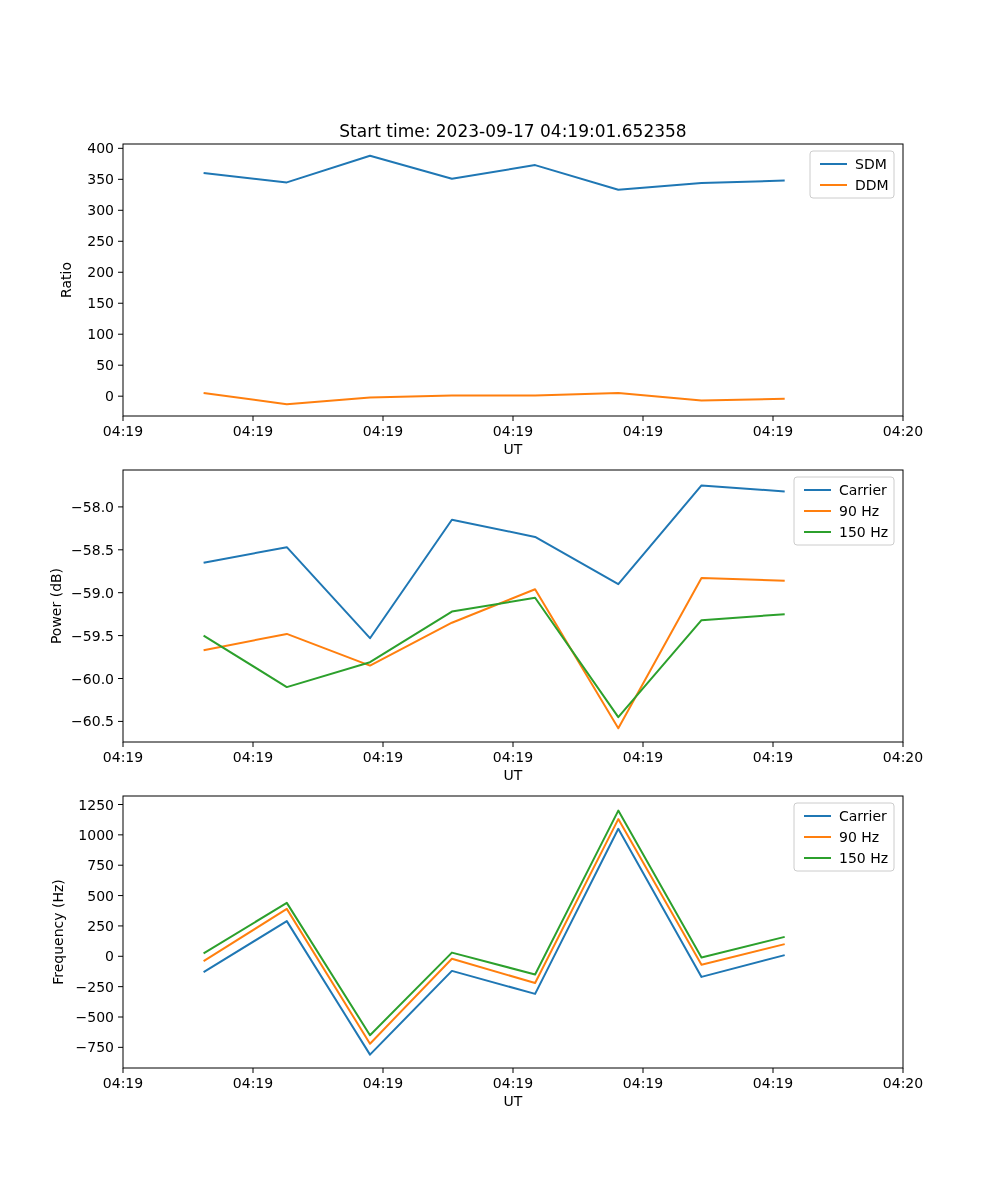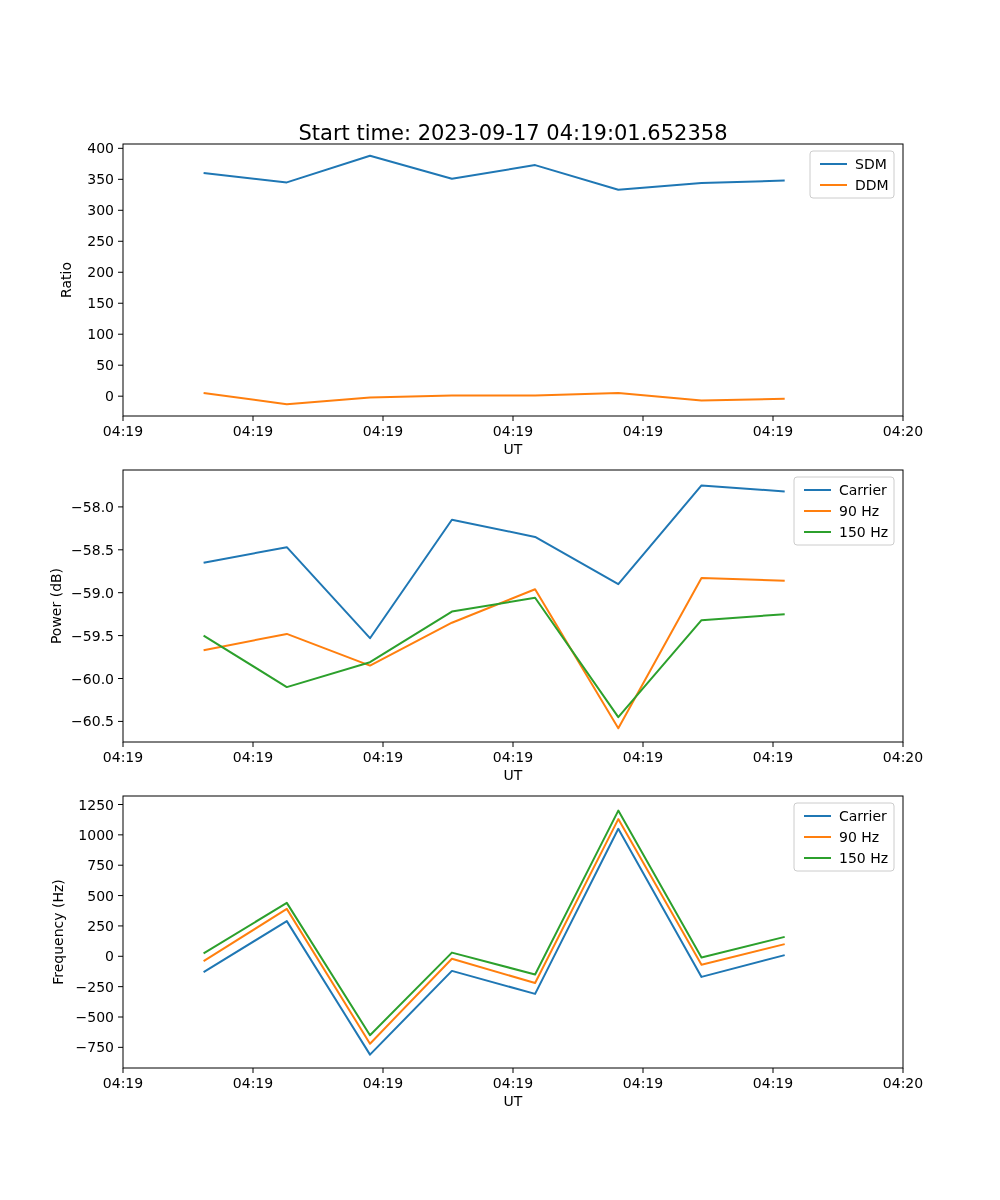--- a/index.html
+++ b/index.html
@@ -10,21 +10,21 @@
     background: #ffffff;
     font-family: "DejaVu Sans", sans-serif;
     overflow: hidden;
   }
   .fig-title {
     position: absolute;
     left: 123px;
     top: 121px;
     width: 780px;
     text-align: center;
-    font-size: 21px;
+    font-size: 17px;
     color: #000000;
     white-space: nowrap;
   }
   svg text {
     font-family: "DejaVu Sans", sans-serif;
     fill: #000000;
   }
 </style>
 </head>
 <body>

